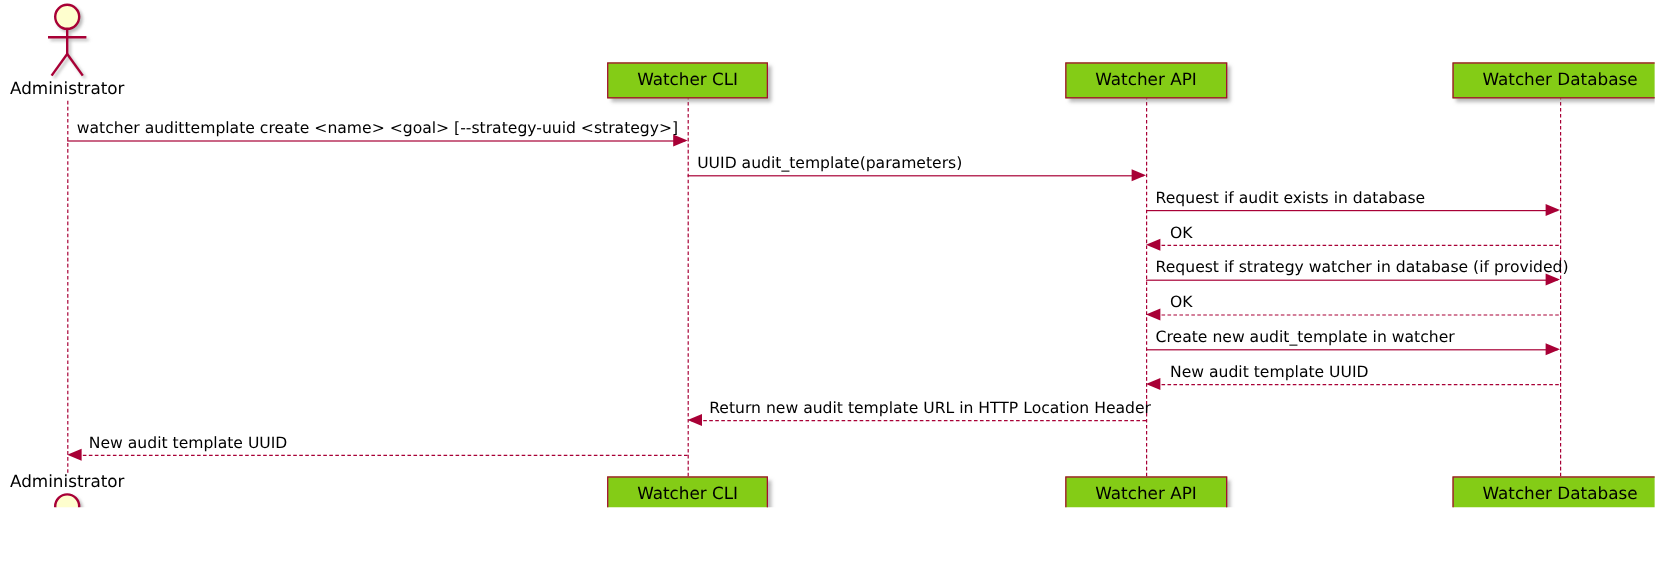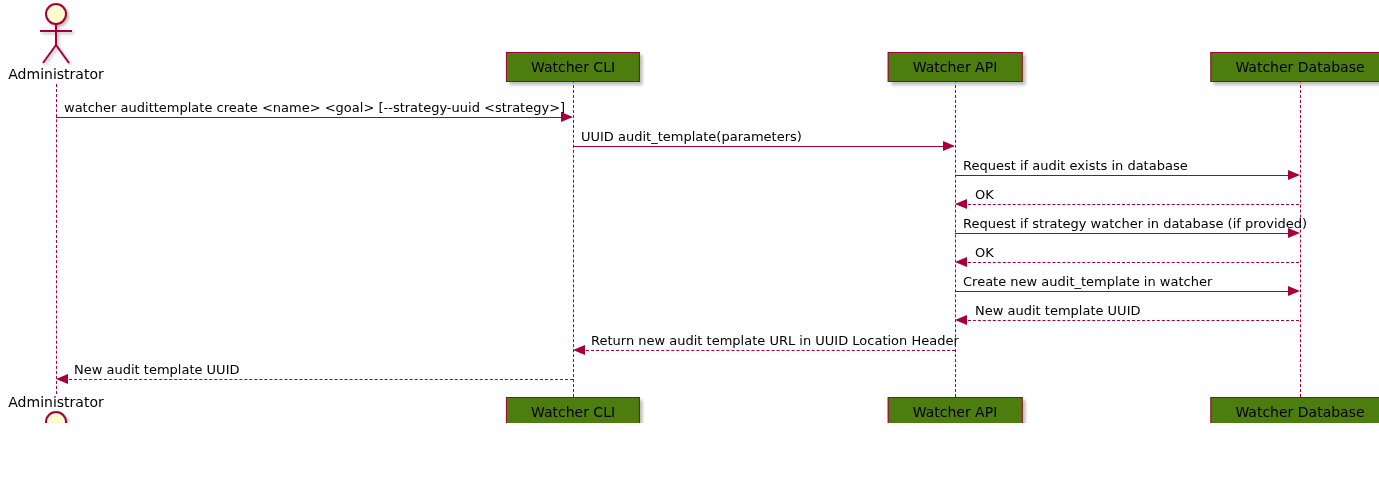--- a/index.html
+++ b/index.html
@@ -12,21 +12,21 @@
     overflow: hidden;
   }
   .lifeline {
     position: absolute;
     width: 0;
     border-left: 1px dashed #A80036;
   }
   .pbox {
     position: absolute;
     transform: translateX(-50%);
-    background: #4d7c0f;
+    background: #84cc16;
     border: 1.5px solid #A80036;
     box-shadow: 3px 3px 3px rgba(130,130,130,0.55);
     padding: 4px 24px;
     font-size: 14px;
     color: #000000;
     white-space: nowrap;
     box-sizing: border-box;
     height: 30px;
     line-height: 20px;
     text-align: center;
@@ -130,21 +130,21 @@
     <div class="arrowhead right" style="left:1288px; top:286px"></div>
   </div>
 
   <div>
     <div class="msg-label" style="left:975px; top:303px">New audit template UUID</div>
     <div class="msg-line dashed" style="left:958px; top:320px; width:341px"></div>
     <div class="arrowhead left" style="left:955px; top:315px"></div>
   </div>
 
   <div>
-    <div class="msg-label" style="left:591px; top:333px">Return new audit template URL in UUID Location Header</div>
+    <div class="msg-label" style="left:591px; top:333px">Return new audit template URL in HTTP Location Header</div>
     <div class="msg-line dashed" style="left:576px; top:350px; width:379px"></div>
     <div class="arrowhead left" style="left:573px; top:345px"></div>
   </div>
 
   <div>
     <div class="msg-label" style="left:74px; top:362px">New audit template UUID</div>
     <div class="msg-line dashed" style="left:59px; top:379px; width:514px"></div>
     <div class="arrowhead left" style="left:56px; top:374px"></div>
   </div>
 

